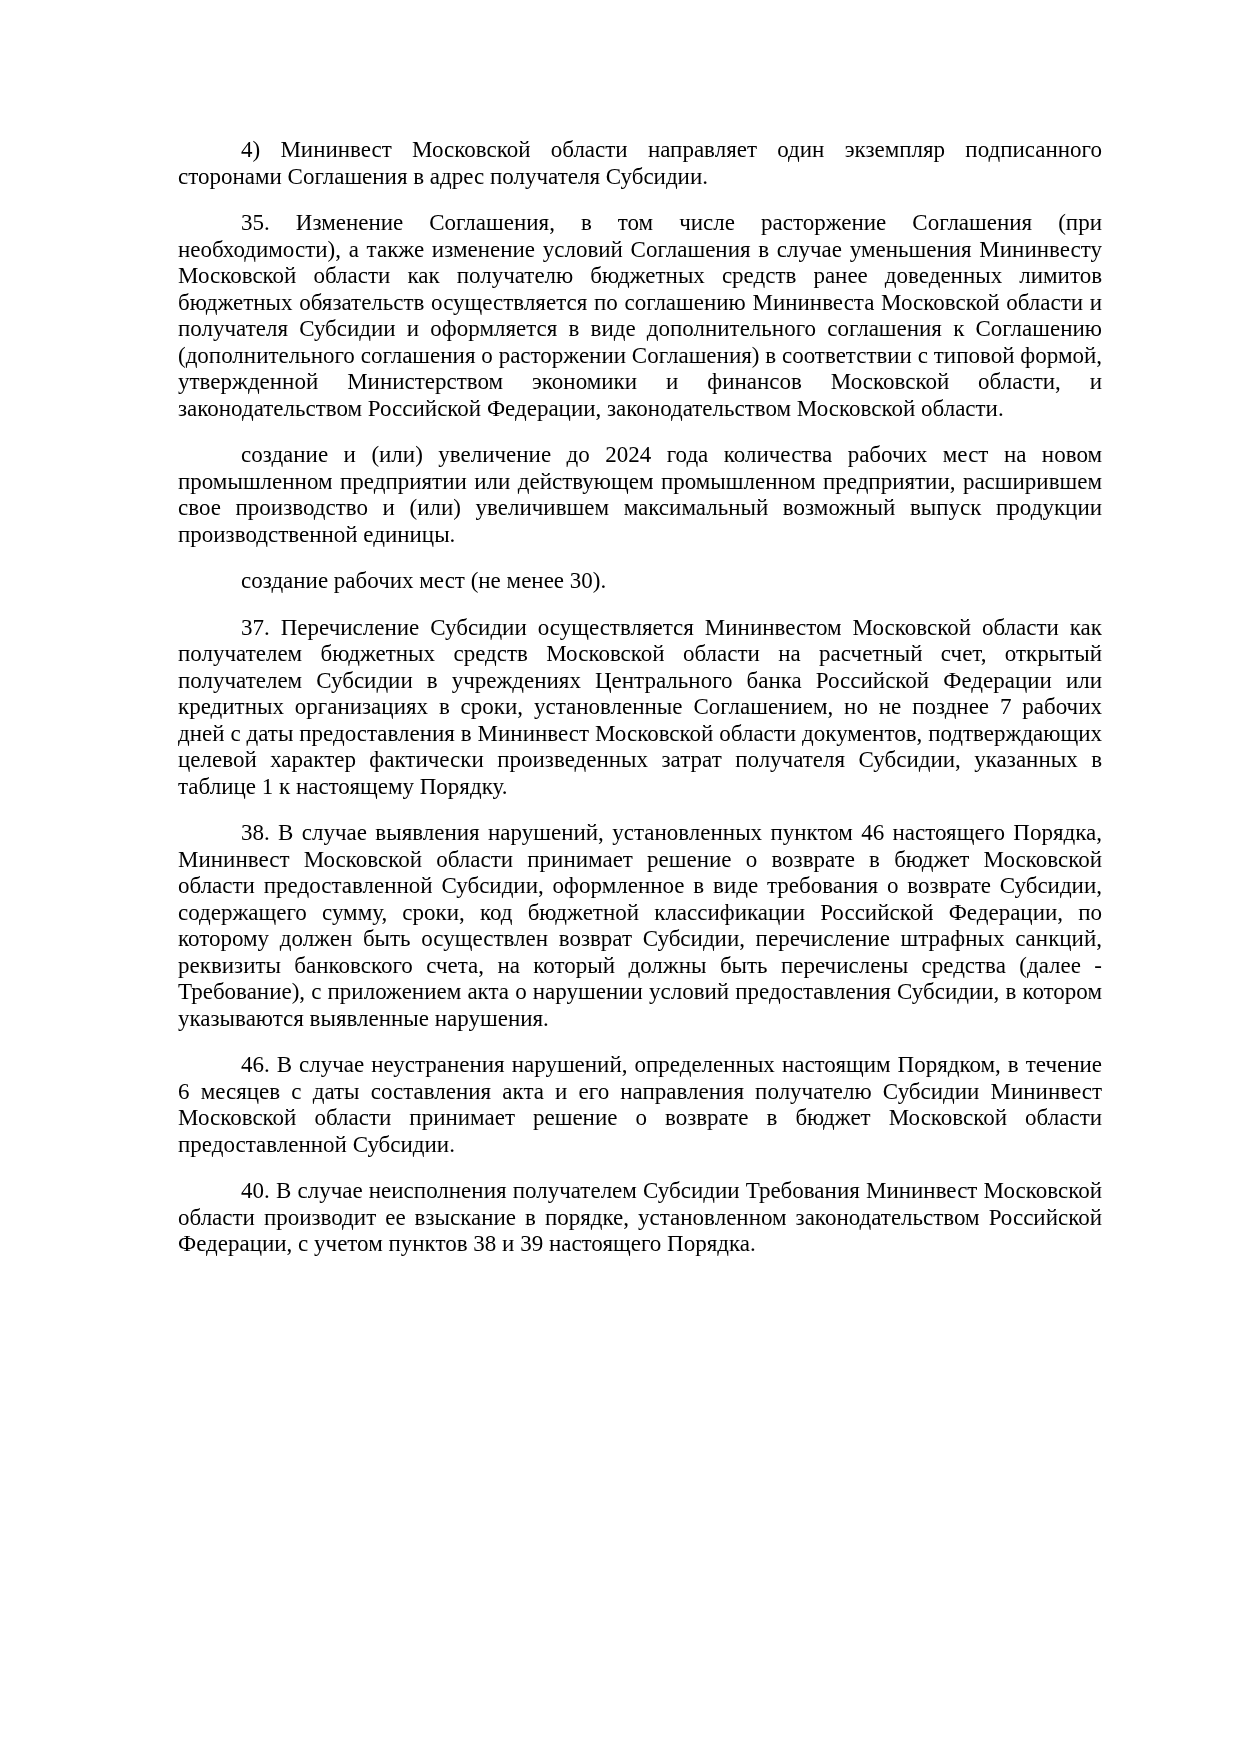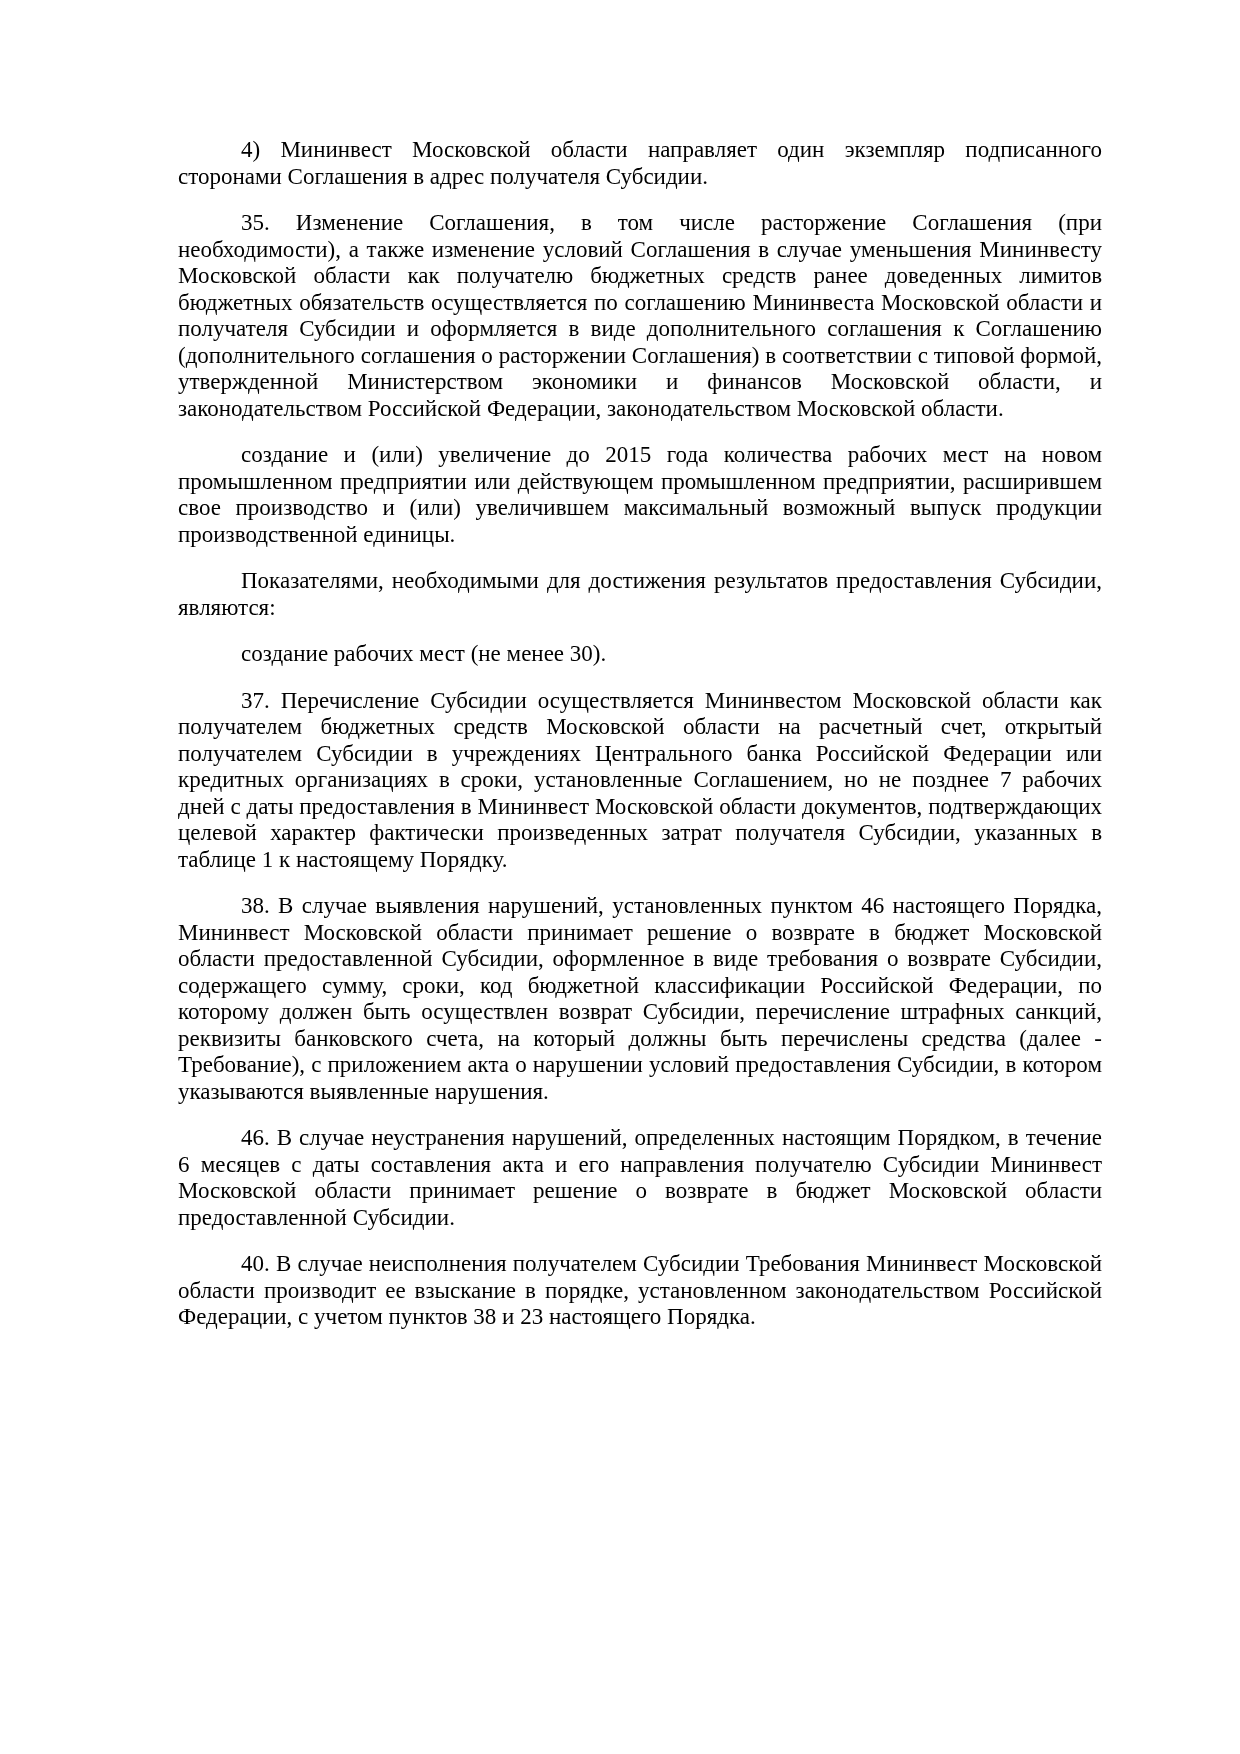--- a/index.html
+++ b/index.html
@@ -29,20 +29,19 @@
     -webkit-hyphens: none;
     word-spacing: normal;
   }
 </style>
 </head>
 <body>
 
 <div class="page">
   <p>4) Мининвест Московской области направляет один экземпляр подписанного сторонами Соглашения в адрес получателя Субсидии.</p>
   <p>35. Изменение Соглашения, в том числе расторжение Соглашения (при необходимости), а также изменение условий Соглашения в случае уменьшения Мининвесту Московской области как получателю бюджетных средств ранее доведенных лимитов бюджетных обязательств осуществляется по соглашению Мининвеста Московской области и получателя Субсидии и оформляется в виде дополнительного соглашения к Соглашению (дополнительного соглашения о расторжении Соглашения) в соответствии с типовой формой, утвержденной Министерством экономики и финансов Московской области, и законодательством Российской Федерации, законодательством Московской области.</p>
-  <p>создание и (или) увеличение до 2015 года количества рабочих мест на новом промышленном предприятии или действующем промышленном предприятии, расширившем свое производство и (или) увеличившем максимальный возможный выпуск продукции производственной единицы.</p>
-  <p>Показателями, необходимыми для достижения результатов предоставления Субсидии, являются:</p>
+  <p>создание и (или) увеличение до 2024 года количества рабочих мест на новом промышленном предприятии или действующем промышленном предприятии, расширившем свое производство и (или) увеличившем максимальный возможный выпуск продукции производственной единицы.</p>
   <p>создание рабочих мест (не менее 30).</p>
   <p>37. Перечисление Субсидии осуществляется Мининвестом Московской области как получателем бюджетных средств Московской области на расчетный счет, открытый получателем Субсидии в учреждениях Центрального банка Российской Федерации или кредитных организациях в сроки, установленные Соглашением, но не позднее 7 рабочих дней с даты предоставления в Мининвест Московской области документов, подтверждающих целевой характер фактически произведенных затрат получателя Субсидии, указанных в таблице 1 к настоящему Порядку.</p>
   <p>38. В случае выявления нарушений, установленных пунктом 46 настоящего Порядка, Мининвест Московской области принимает решение о возврате в бюджет Московской области предоставленной Субсидии, оформленное в виде требования о возврате Субсидии, содержащего сумму, сроки, код бюджетной классификации Российской Федерации, по которому должен быть осуществлен возврат Субсидии, перечисление штрафных санкций, реквизиты банковского счета, на который должны быть перечислены средства (далее - Требование), с приложением акта о нарушении условий предоставления Субсидии, в котором указываются выявленные нарушения.</p>
   <p>46. В случае неустранения нарушений, определенных настоящим Порядком, в течение 6 месяцев с даты составления акта и его направления получателю Субсидии Мининвест Московской области принимает решение о возврате в бюджет Московской области предоставленной Субсидии.</p>
-  <p>40. В случае неисполнения получателем Субсидии Требования Мининвест Московской области производит ее взыскание в порядке, установленном законодательством Российской Федерации, с учетом пунктов 38 и 23 настоящего Порядка.</p>
+  <p>40. В случае неисполнения получателем Субсидии Требования Мининвест Московской области производит ее взыскание в порядке, установленном законодательством Российской Федерации, с учетом пунктов 38 и 39 настоящего Порядка.</p>
 </div>
 
 </body></html>

